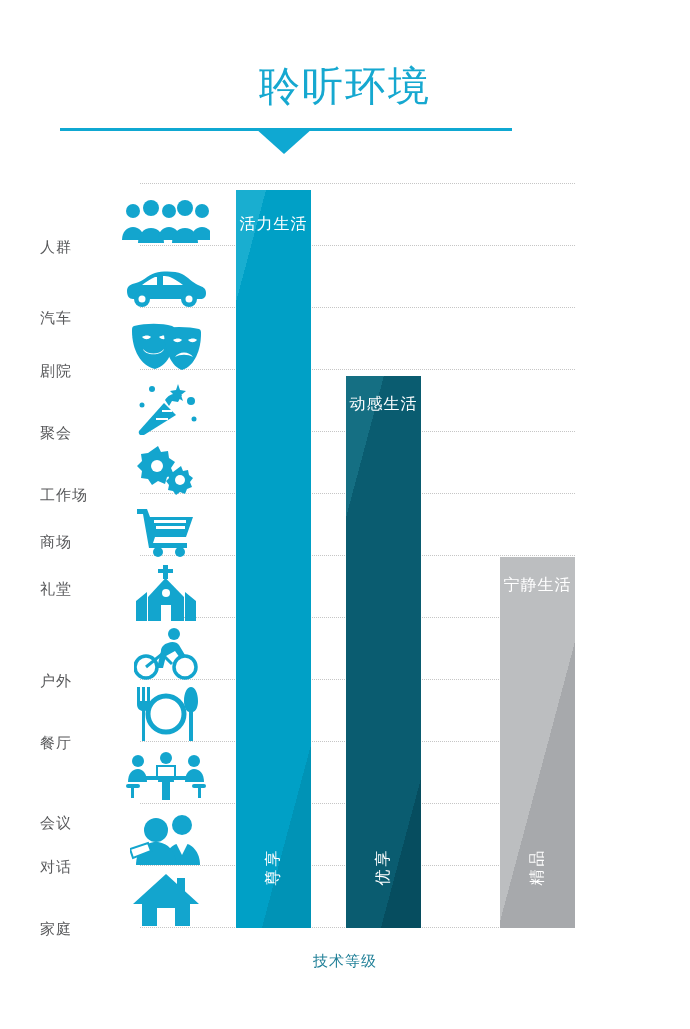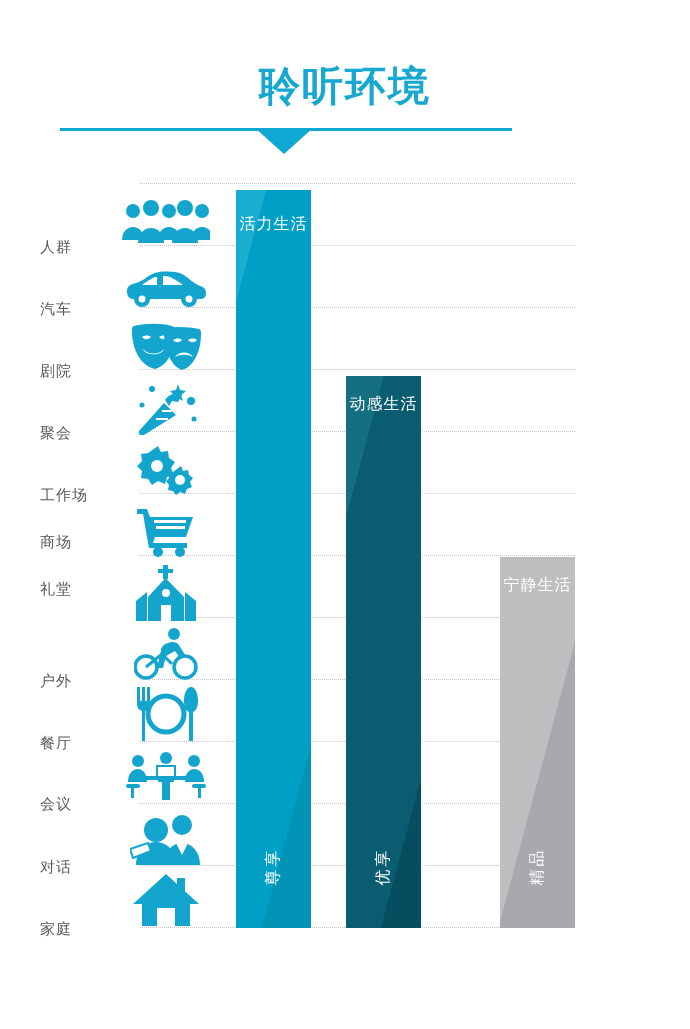--- a/index.html
+++ b/index.html
@@ -23,21 +23,21 @@
   }
   #page-title {
     position: absolute;
     left: 0; top: 60px;
     width: 690px;
     text-align: center;
     font-size: 41px;
     line-height: 52px;
     color: #16a8d0;
     letter-spacing: 2px;
-    font-weight: 700;
+    font-weight: 400;
   }
   .divider-line {
     position: absolute;
     top: 128px;
     height: 3px;
     background: #0fa8d2;
   }
   #divider-left  { left: 60px;  width: 209px; }
   #divider-right { left: 299px; width: 213px; }
   #divider-arrow {
@@ -164,21 +164,21 @@
         <path d="M16 45c0-9 6-15 13-15s13 6 13 15z"></path>
       <circle cx="47" cy="13" r="7"></circle>
         <path d="M36 42c0-8 5-13 11-13s11 5 11 13z"></path>
       <circle cx="63" cy="10" r="8"></circle>
         <path d="M50 45c0-9 6-15 13-15s13 6 13 15z"></path>
       <circle cx="80" cy="13" r="7"></circle>
         <path d="M69 42c0-8 5-13 11-13s11 5 11 13z"></path>
     </svg>
   </div>
 
-  <div class="row-label" style="top:279px">汽车</div>
+  <div class="row-label" style="top:288px">汽车</div>
   <div class="row-icon" style="top:265px">
     <svg width="86" height="42" viewBox="0 0 86 42" fill="#13a5ce">
       <path d="M4 26c0-5 4-7 9-8 6-1 12-8 19-10 8-2 20-2 27 1 6 3 11 9 16 11 5 2 8 3 8 8 0 4-2 6-6 6H10c-4 0-6-3-6-8z"></path>
       <path d="M32 12c-5 2-9 5-13 8h15V12zM40 11v9h20c-4-3-8-6-13-8-2-1-5-1-7-1z" fill="#ffffff"></path>
       <circle cx="19" cy="34" r="8"></circle>
         <circle cx="19" cy="34" r="3.5" fill="#ffffff"></circle>
       <circle cx="66" cy="34" r="8"></circle>
         <circle cx="66" cy="34" r="3.5" fill="#ffffff"></circle>
     </svg>
   </div>
@@ -255,21 +255,21 @@
 
   <div class="row-label" style="top:713px">餐厅</div>
   <div class="row-icon" style="top:687px">
     <svg width="64" height="54" viewBox="0 0 64 54" fill="#13a5ce">
       <path d="M3 0h3v14h2V0h3v14h2V0h3v17c0 4-2 6-5 7v30h-3V24c-3-1-5-3-5-7z"></path>
       <circle cx="32" cy="27" r="18" fill="none" stroke="#13a5ce" stroke-width="5"></circle>
       <path d="M57 0c4 0 7 6 7 14 0 6-2 10-5 11v29h-4V25c-3-1-5-5-5-11C50 6 53 0 57 0z"></path>
     </svg>
   </div>
 
-  <div class="row-label" style="top:774px">会议</div>
+  <div class="row-label" style="top:793px">会议</div>
   <div class="row-icon" style="top:752px">
     <svg width="84" height="50" viewBox="0 0 84 50" fill="#13a5ce">
       <circle cx="42" cy="6" r="6"></circle>
         <path d="M34 30c0-8 3-13 8-13s8 5 8 13z"></path>
       <rect x="38" y="30" width="8" height="18"></rect>
       <rect x="22" y="24" width="40" height="4"></rect>
       <circle cx="14" cy="9" r="6"></circle>
         <path d="M4 30c0-8 4-13 10-13 5 0 9 5 9 13z"></path>
       <rect x="2" y="32" width="14" height="4" rx="2"></rect>
         <rect x="7" y="36" width="3" height="10"></rect>
@@ -313,13 +313,14 @@
     <div class="bar-top-label" style="top:18px">动感生活</div>
     <div class="bar-bottom-label" style="top:480px">优享</div>
   </div>
 
   <div class="bar" id="bar-3" style="left:456px; top:557px; width:75px; height:371px; background:#a7a9ac;margin-left:44px;">
     <div class="sheen" style="background:linear-gradient(105deg,#bcbec0 0%,#bcbec0 56%,#a7a9ac 56%,#a7a9ac 100%);"></div>
     <div class="bar-top-label" style="top:18px">宁静生活</div>
     <div class="bar-bottom-label" style="top:299px">精品</div>
   </div>
 
+  <div id="axis-caption">技术等级</div>
 </div>
 
 </body></html>

